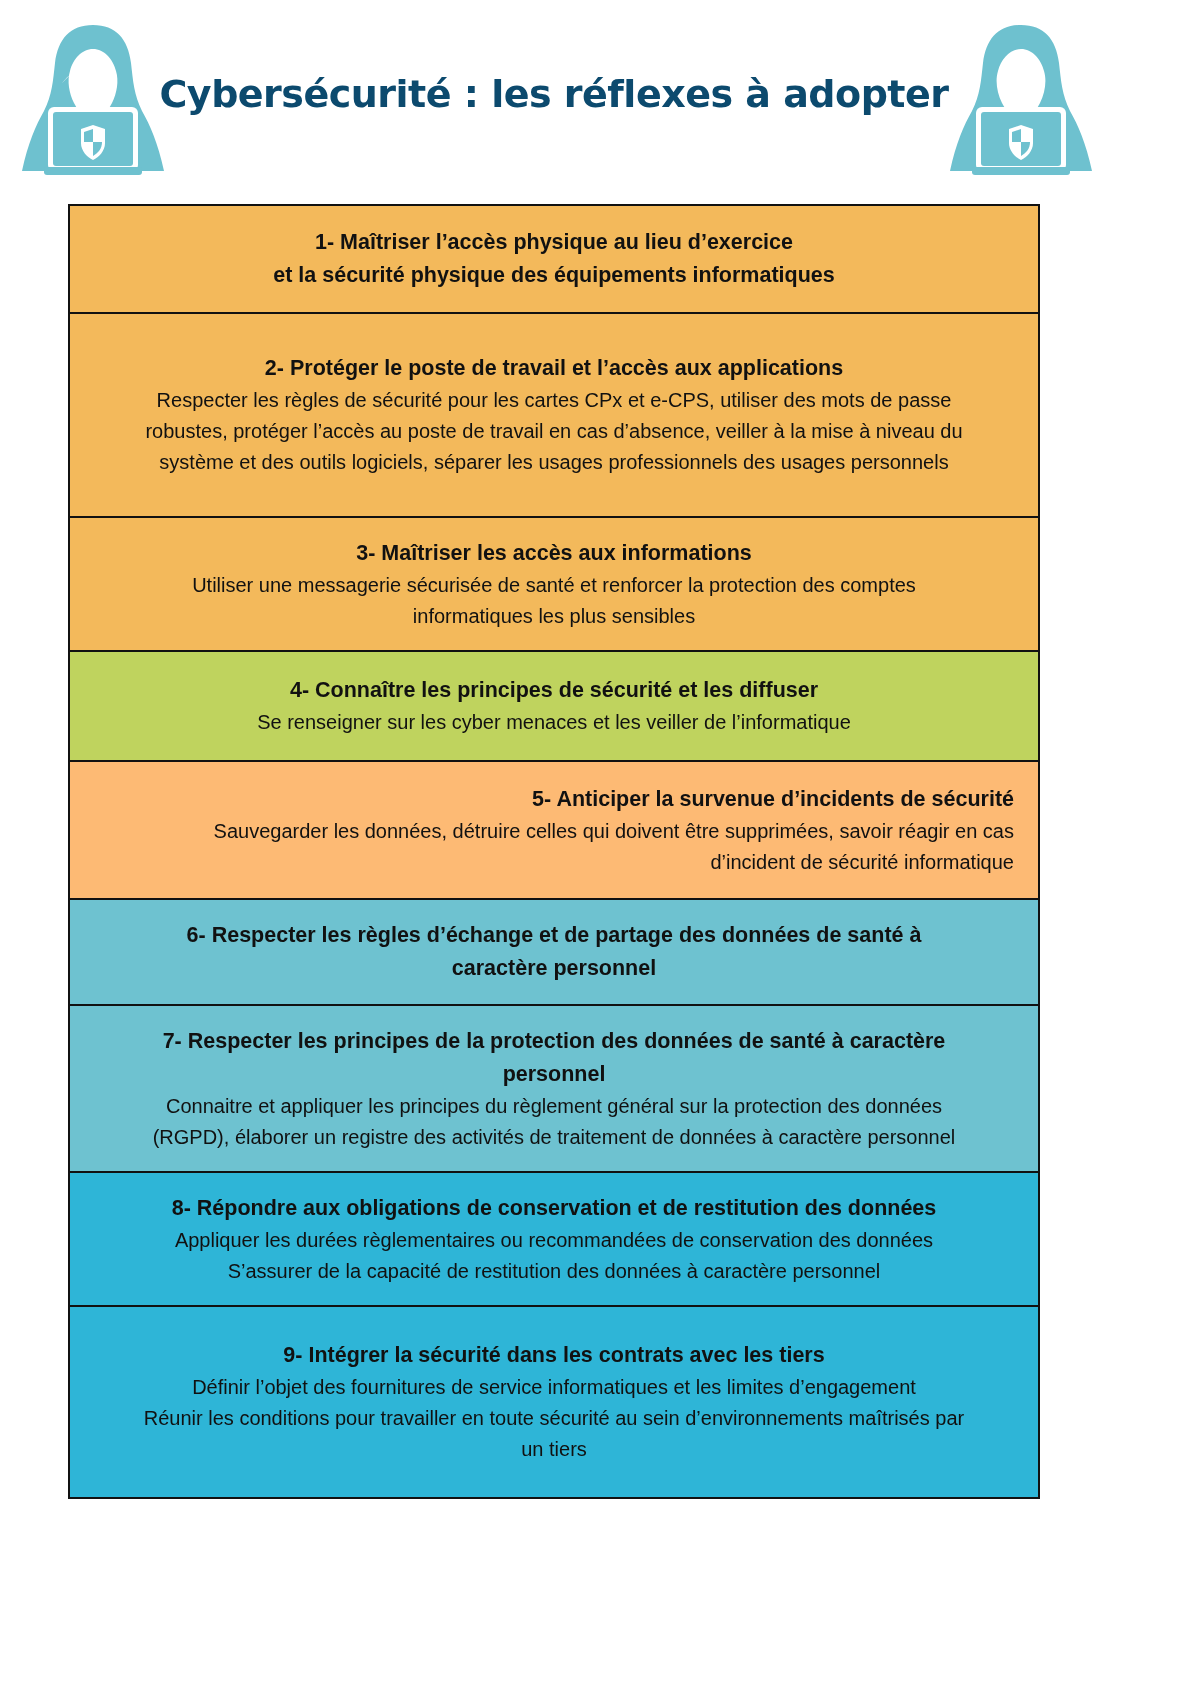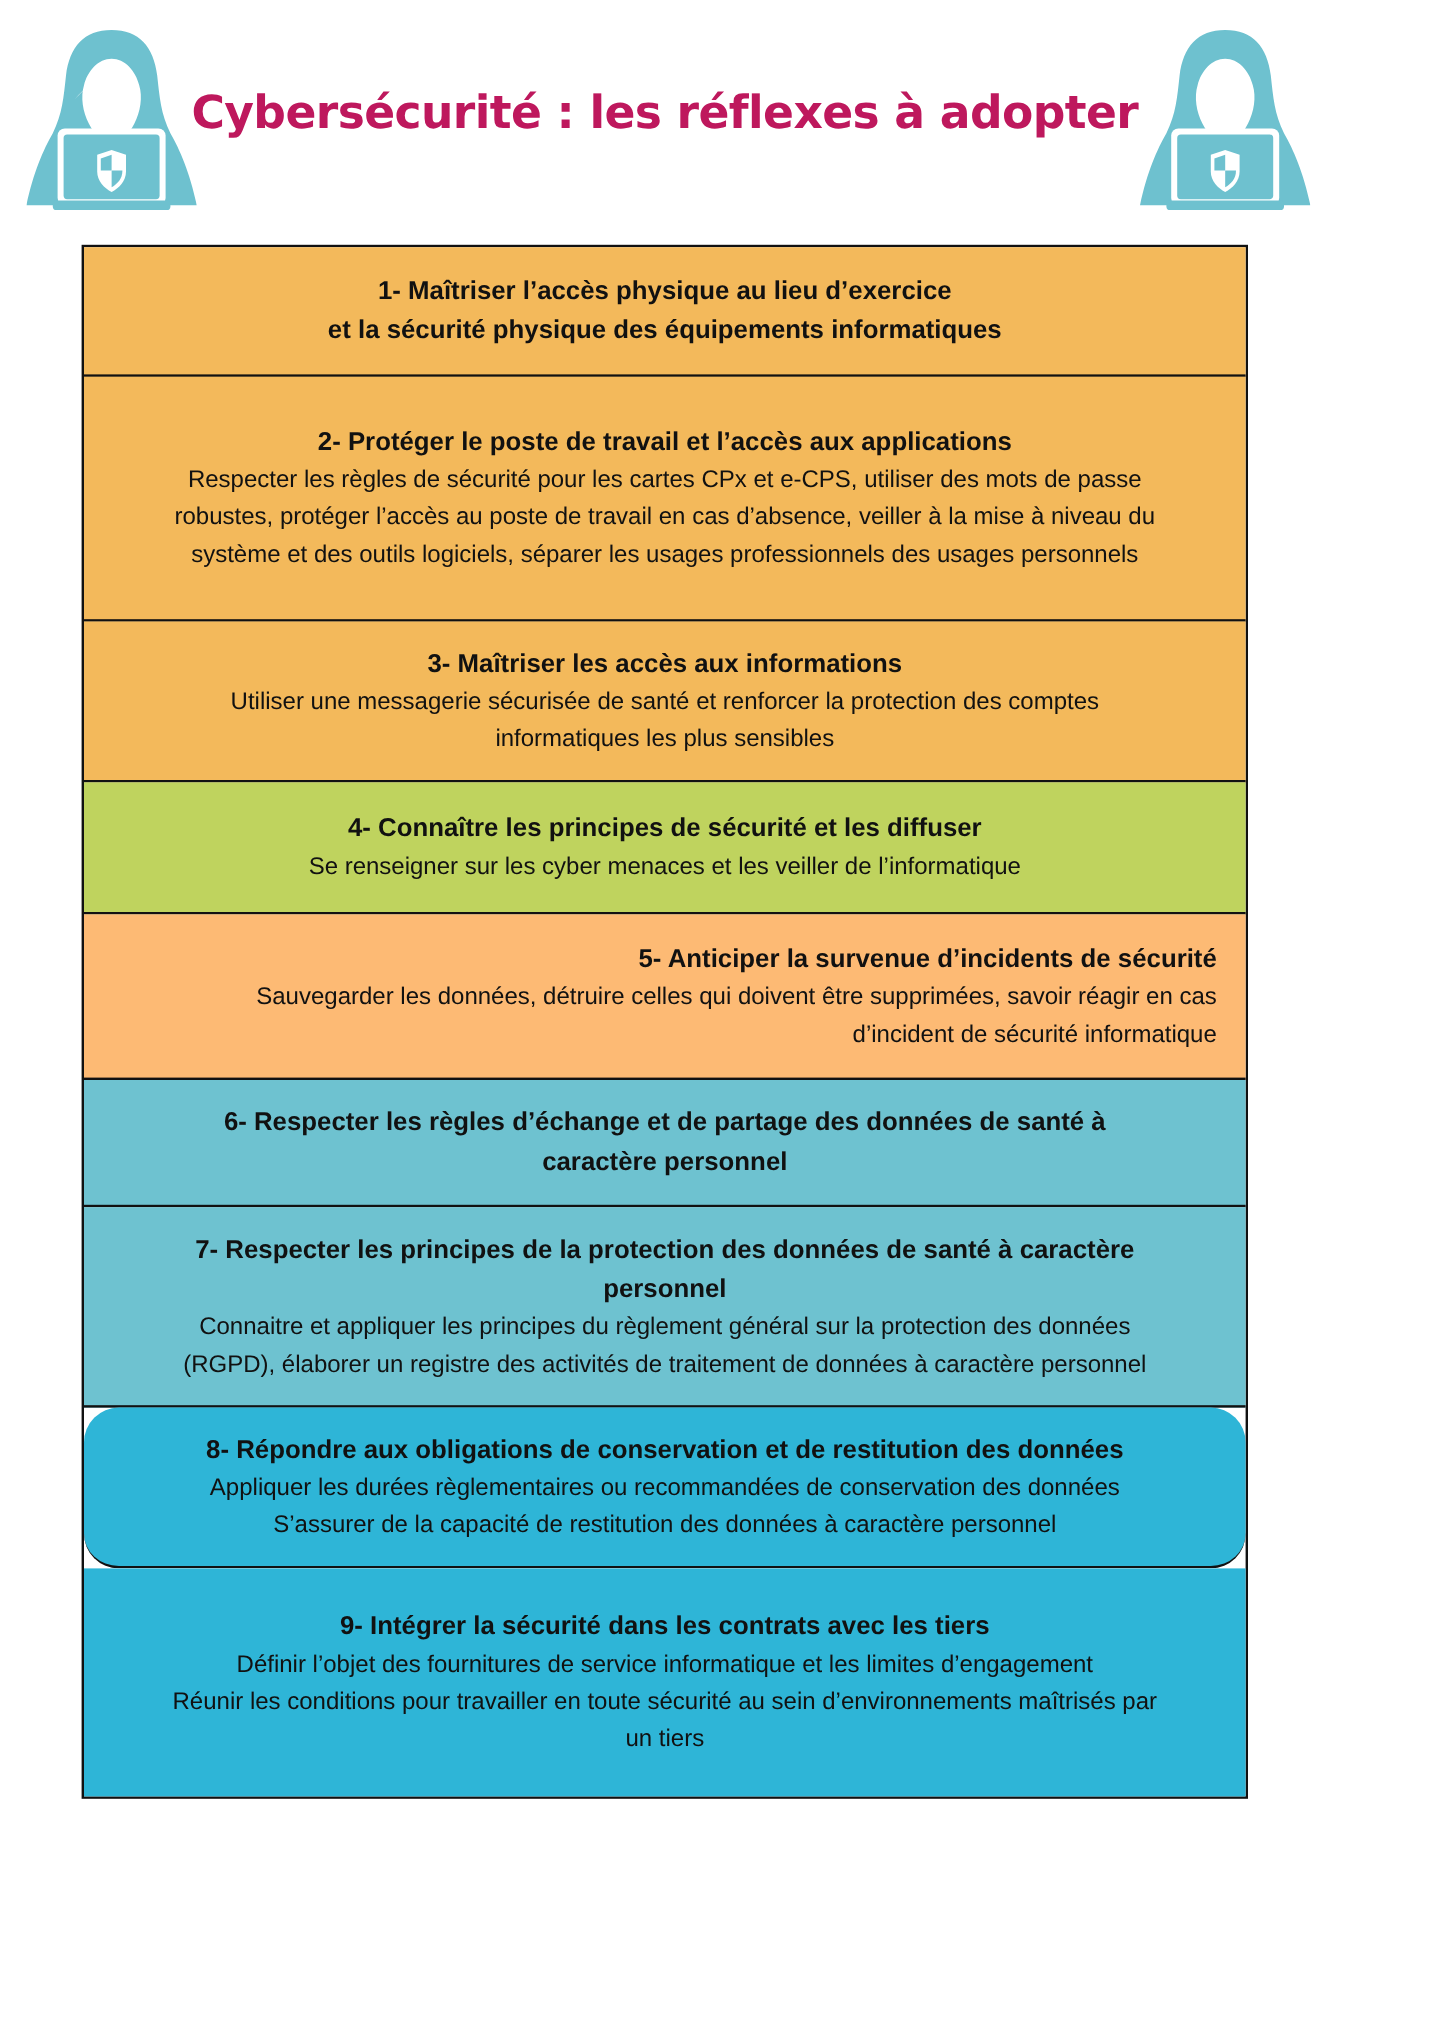--- a/index.html
+++ b/index.html
@@ -4,21 +4,21 @@
 <style>
   html, body { margin: 0; padding: 0; background: #ffffff; }
   body { width: 1200px; height: 1699px; position: relative; overflow: hidden;
          font-family: "Liberation Sans", "DejaVu Sans", sans-serif; color: #111; }
   .header { position: absolute; top: 0; left: 0; width: 1200px; height: 190px; }
   .hacker { position: absolute; top: 25px; width: 142px; height: 150px; }
   .hacker.left { left: 22px; }
   .hacker.right { left: 950px; }
   .title { position: absolute; top: 72px; left: 0; width: 1108px; text-align: center;
            font-family: "DejaVu Sans", sans-serif; font-weight: bold; font-size: 38px;
-           letter-spacing: -0.5px; color: #be185d; }
+           letter-spacing: -0.5px; color: #0c4a6e; }
   .table { position: absolute; top: 204px; left: 68px; width: 972px;
            border: 2.5px solid #111; box-sizing: border-box; }
   .row { border-bottom: 2.5px solid #111; box-sizing: border-box; display: flex;
          flex-direction: column; justify-content: center; align-items: center;
          text-align: center; padding: 0 24px; }
   .row:last-child { border-bottom: none; }
   .row .head { font-weight: bold; font-size: 21.5px; line-height: 33px; }
   .row .desc { font-size: 20px; line-height: 31px; }
   .row .line { display: block; }
 </style>
@@ -78,24 +78,24 @@
   <div class="row" style="height:106px;background:#6EC2D0;">
     <span class="head line">6- Respecter les règles d’échange et de partage des données de santé à</span>
     <span class="head line">caractère personnel</span>
   </div>
   <div class="row" style="height:167px;background:#6EC2D0;">
     <span class="head line">7- Respecter les principes de la protection des données de santé à caractère</span>
     <span class="head line">personnel</span>
     <span class="desc line">Connaitre et appliquer les principes du règlement général sur la protection des données</span>
     <span class="desc line">(RGPD), élaborer un registre des activités de traitement de données à caractère personnel</span>
   </div>
-  <div class="row" style="height:134px;background:#2EB5D7;border-radius:29px;">
+  <div class="row" style="height:134px;background:#2EB5D7;">
     <span class="head line">8- Répondre aux obligations de conservation et de restitution des données</span>
     <span class="desc line">Appliquer les durées règlementaires ou recommandées de conservation des données</span>
     <span class="desc line">S’assurer de la capacité de restitution des données à caractère personnel</span>
   </div>
   <div class="row" style="height:190px;background:#2EB5D7;justify-content:center;">
     <span class="head line">9- Intégrer la sécurité dans les contrats avec les tiers</span>
-    <span class="desc line">Définir l’objet des fournitures de service informatique et les limites d’engagement</span>
+    <span class="desc line">Définir l’objet des fournitures de service informatiques et les limites d’engagement</span>
     <span class="desc line">Réunir les conditions pour travailler en toute sécurité au sein d’environnements maîtrisés par</span>
     <span class="desc line">un tiers</span>
   </div>
 </div>
 
 </body></html>

